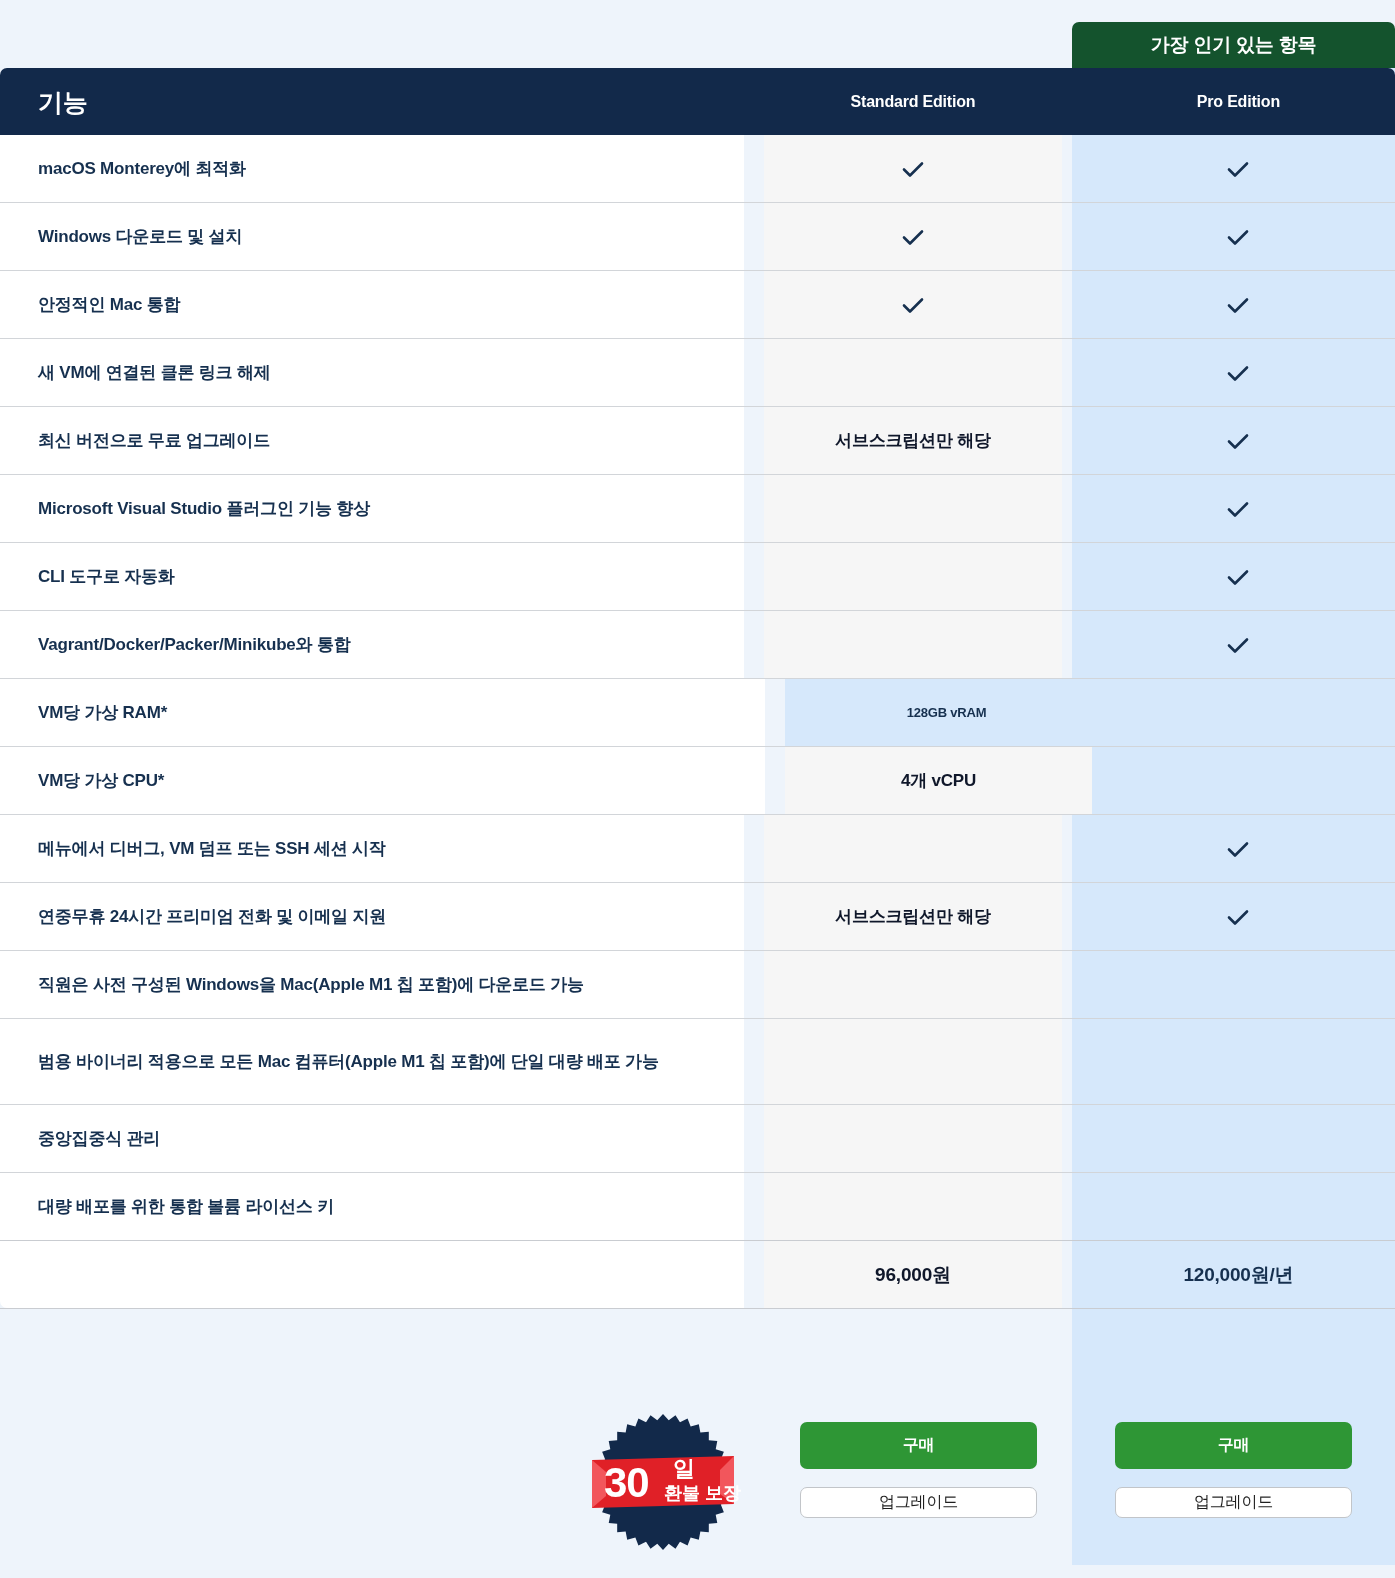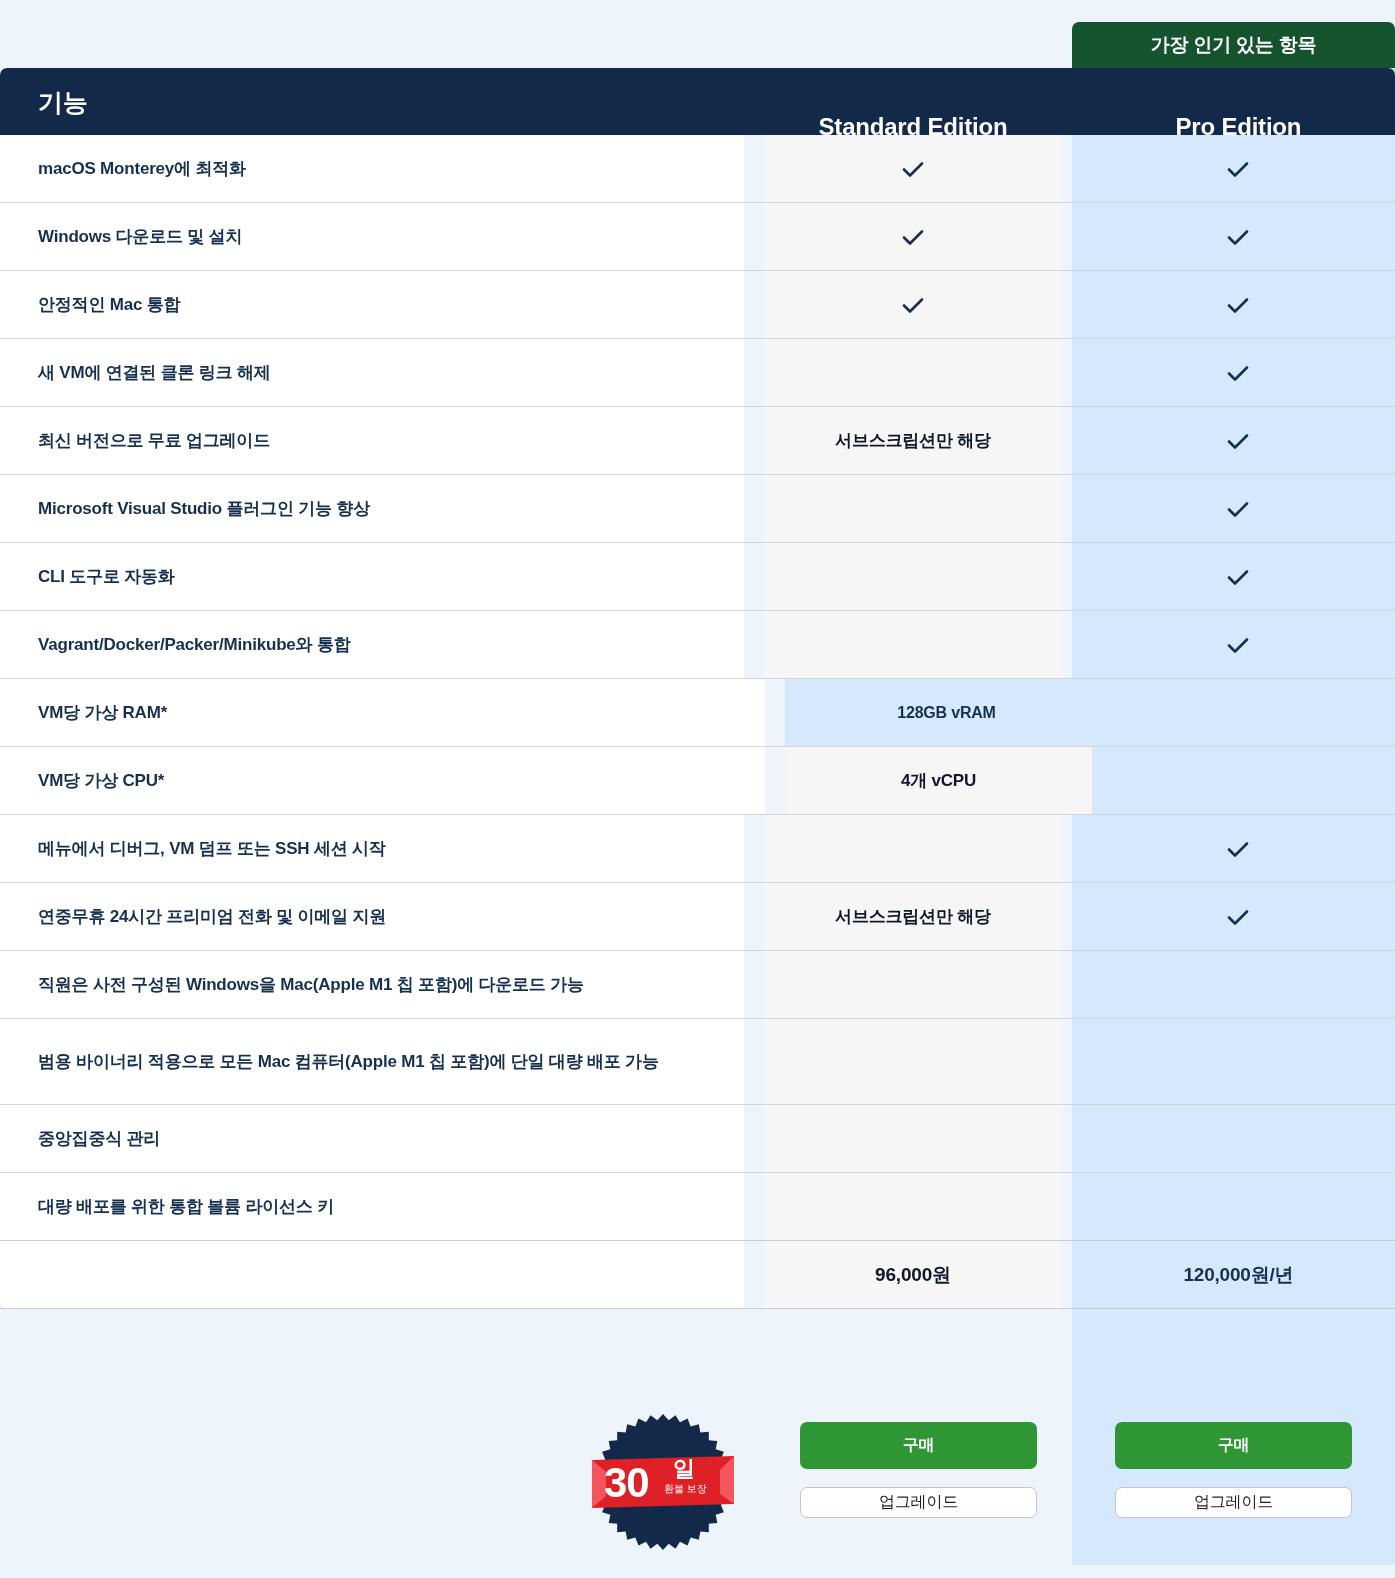--- a/index.html
+++ b/index.html
@@ -82,25 +82,24 @@
     color: #ffffff;
   }
   .row.header .cell-feature {
     font-size: 25px;
     font-weight: 700;
     justify-content: flex-start;
     align-items: center;
   }
   .row.header .cell-std,
   .row.header .cell-pro {
-    font-size: 24px;
-    font-weight: 700;
-    align-items: center;
-    justify-content: center;
-    margin-top: 25px;
+    font-size: 16px;
+    font-weight: 700;
+    align-items: center;
+    justify-content: center;
   }
 
   
   .cell-feature {
     width: 765px;
     min-height: 67px;
     background: #ffffff;
     padding: 0 38px;
     display: flex;
     align-items: center;
@@ -125,21 +124,21 @@
   }
 
   .cell-pro {
     width: 323px;
     min-height: 67px;
     background: #d6e8fb;
     display: flex;
     align-items: center;
     justify-content: center;
     color: #16304f;
-    font-size: 16px;
+    font-size: 13px;
     font-weight: 700;
     letter-spacing: -0.2px;
   }
 
   .row.tall .cell-feature,
   .row.tall .cell-std,
   .row.tall .cell-pro { min-height: 85px; }
 
   .row.price .cell-std,
   .row.price .cell-pro { font-size: 19px; }
@@ -237,22 +236,22 @@
     top: 58px;
     font-size: 22px;
     font-weight: 700;
     color: #ffffff;
     line-height: 1;
   }
   .badge-sub {
     position: absolute;
     left: 76px;
     top: 84px;
-    font-size: 10px;
-    font-weight: 400;
+    font-size: 18px;
+    font-weight: 700;
     color: #ffffff;
     line-height: 1;
     white-space: nowrap;
   }
 </style>
 </head>
 <body>
 
 <div class="page">
 

